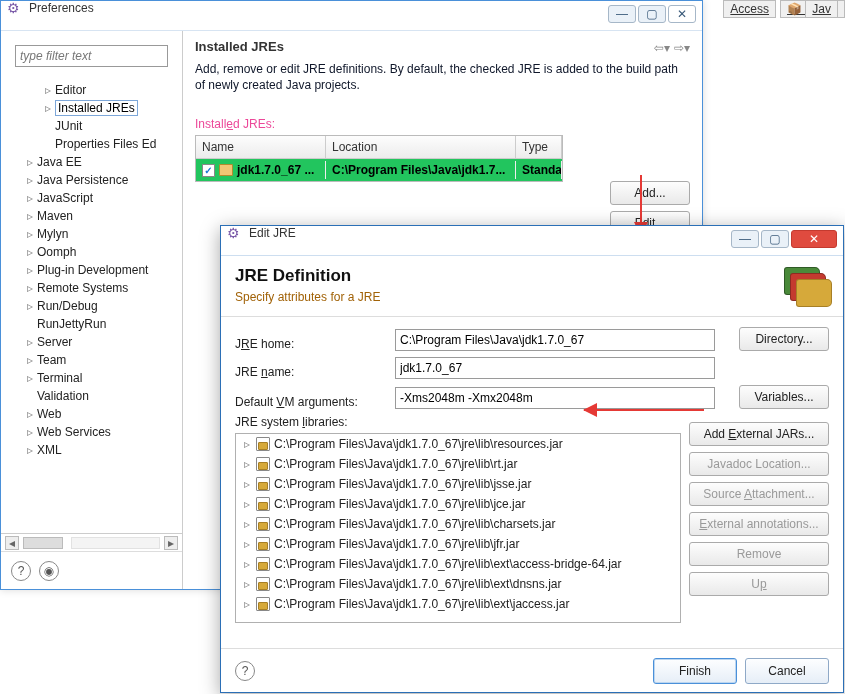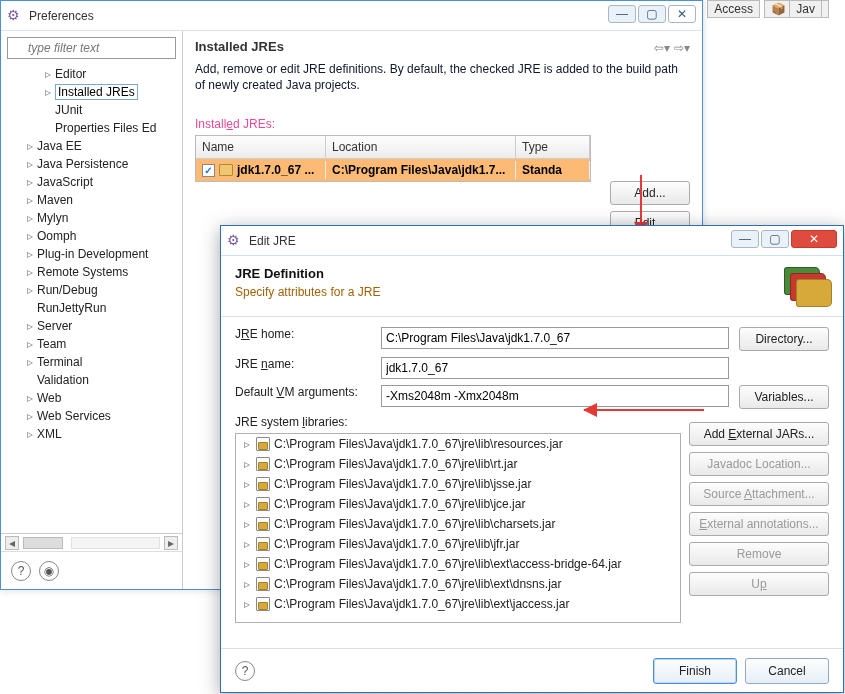--- a/index.html
+++ b/index.html
@@ -1,47 +1,47 @@
 <!DOCTYPE html>
 <html><head>
 <meta charset="utf-8">
 <style>
 * { box-sizing: border-box; font-family: "Segoe UI", Tahoma, sans-serif; font-size: 12px; }
 body { margin: 0; background: #fff; width: 845px; height: 694px; position: relative; overflow: hidden; }
 
 
-.bg-toolbar { position: absolute; top: 0; right: 16px; height: 18px; display: flex; gap: 4px; color: #333; }
+.bg-toolbar { position: absolute; top: 0; right: 0; height: 18px; display: flex; gap: 4px; color: #333; text-decoration: underline; }
 .bg-toolbar span { border: 1px solid #bbb; padding: 1px 6px; background: #f0f0f0; }
 
 
 .prefs-window {
   position: absolute; top: 0; left: 0; width: 703px; height: 590px;
   border: 1px solid #4a90d9; background: #fff;
   box-shadow: 0 0 8px rgba(0,0,0,0.15);
 }
 .titlebar {
   height: 30px; background: #fff; border-bottom: 1px solid #d7e4f2;
-  display: flex; align-items: center; padding: 0 6px; gap: 6px;
+  display: flex; align-items: flex-start; padding: 0 6px; gap: 6px;
   position: relative;
 }
 .titlebar .title { color: #333; }
 .winbtns { position: absolute; right: 6px; top: 4px; display: flex; gap: 2px; }
 .winbtn {
   width: 28px; height: 18px; border: 1px solid #a6b7c8; background: #eaf1f8;
   border-radius: 3px; display: flex; align-items: center; justify-content: center;
   color: #3a5a7a; cursor: default;
 }
 .winbtn.close { background: #fff; }
 
 .prefs-body { display: flex; height: calc(100% - 30px); }
 
 
 .left-pane { width: 182px; border-right: 1px solid #ccc; display: flex; flex-direction: column; }
 .filter-box {
-  margin: 6px; padding: 3px 20px; border: 1px solid #999; color: #777; font-style: italic;
+  margin: 14px; padding: 3px 4px; border: 1px solid #999; color: #777; font-style: italic;
 }
 .tree { flex: 1; overflow: hidden; padding: 0 0 0 2px; }
 .tree-row { display: flex; align-items: center; height: 18px; padding-left: 6px; gap: 2px; color: #222; }
 .tw { width: 10px; color: #888; display: inline-block; text-align: center; user-select: none; }
 .tree-row.selected { color: #000; }
 .tree-row.selected .label { border: 1px solid #7da7d9; background: #fff; padding: 0 2px; }
 .indent-1 { padding-left: 22px; }
 .indent-2 { padding-left: 40px; }
 .hscroll { height: 18px; border-top: 1px solid #ccc; display: flex; align-items: center; padding: 0 4px; }
 .hscroll .arrow-l, .hscroll .arrow-r { width: 14px; height: 14px; border: 1px solid #bbb; background: #eee; text-align: center; line-height: 12px; color: #666; }
@@ -52,21 +52,21 @@
 .round-icon { width: 20px; height: 20px; border: 1px solid #888; border-radius: 50%; display: flex; align-items: center; justify-content: center; color: #555; }
 
 
 .right-pane { flex: 1; padding: 8px 12px; position: relative; }
 .page-title { font-weight: bold; font-size: 13px; color: #333; display: flex; align-items: center; }
 .title-arrows { position: absolute; right: 12px; top: 10px; color: #888; display: flex; gap: 4px; font-size: 11px; }
 .desc { margin: 8px 0 24px 0; color: #0f172a; line-height: 1.3; }
 .section-label { margin: 6px 0 4px 0; color: #ec4899; }
 
 
-.jre-table { border: 1px solid #bbb; background: #fdba74; width: 396px; }
+.jre-table { border: 1px solid #bbb; background: #22c55e; width: 368px; }
 .jre-table .th-row { display: flex; background: linear-gradient(#fdfdfd,#ececec); border-bottom: 1px solid #ccc; }
 .jre-table .th { padding: 4px 6px; border-right: 1px solid #ccc; font-weight: normal; color: #333; }
 .jre-table .th.name { width: 130px; }
 .jre-table .th.loc { width: 190px; }
 .jre-table .th.type { flex: 1; }
 .jre-table .td-row { display: flex; align-items: center; height: 22px; }
 .jre-table .td { padding: 2px 6px; border-right: 1px solid #eee; overflow: hidden; white-space: nowrap; }
 .jre-table .td.name { width: 130px; display: flex; align-items: center; gap: 4px; font-weight: bold; }
 .jre-table .td.loc { width: 190px; font-weight: bold; }
 .jre-table .td.type { flex: 1; font-weight: bold; }
@@ -81,31 +81,31 @@
 
 .editjre-window {
   position: absolute; left: 220px; top: 225px; width: 624px; height: 468px;
   border: 1px solid #2b6fb6; background: #fff; box-shadow: 0 4px 18px rgba(0,0,0,0.35);
 }
 .editjre-window .titlebar { background: #fff; border-bottom: 1px solid #cddef0; }
 .editjre-window .winbtn.close { background: #e04b3f; color: #fff; border-color: #c43a2f; width: 46px; }
 
 .banner { display: flex; align-items: flex-start; padding: 10px 14px; border-bottom: 1px solid #ddd; background: #fff; }
 .banner .banner-text { flex: 1; }
-.banner .banner-title { font-weight: bold; font-size: 13px; color: #111; margin-bottom: 4px; }
+.banner .banner-title { font-weight: bold; font-size: 17px; color: #111; margin-bottom: 4px; }
 .banner .banner-sub { color: #a16207; }
 .banner-icon {
   width: 48px; height: 40px; position: relative;
 }
 .banner-icon .book { position: absolute; width: 34px; height: 26px; background: #c43a2f; border-radius: 2px 4px 4px 2px; top: 8px; left: 10px; box-shadow: 0 0 0 1px #8c2a22; }
 .banner-icon .book2 { position: absolute; width: 34px; height: 26px; background: #4a8a3a; border-radius: 2px 4px 4px 2px; top: 2px; left: 4px; box-shadow: 0 0 0 1px #2f5a26; }
 .banner-icon .book3 { position: absolute; width: 34px; height: 26px; background: #d6a93a; border-radius: 2px 4px 4px 2px; top: 14px; left: 16px; box-shadow: 0 0 0 1px #a77f26; }
 
 .form-area { padding: 10px 14px; }
-.form-row { display: flex; align-items: flex-start; margin-bottom: 6px; gap: 6px; }
+.form-row { display: flex; align-items: flex-end; margin-bottom: 6px; gap: 20px; }
 .form-row label { width: 140px; color: #222; }
 .form-row label .mn { text-decoration: underline; }
 .form-row input[type=text] {
   flex: 1; border: 1px solid #9a9a9a; padding: 9px 4px; height: 22px; background: #fff;
   font-family: "Segoe UI", sans-serif;
 }
 .form-row button.side {
   width: 90px; height: 24px; border: 1px solid #aaa; background: linear-gradient(#fdfdfd,#e9e9e9);
   border-radius: 3px; color: #222; margin-left: 4px;
 }

